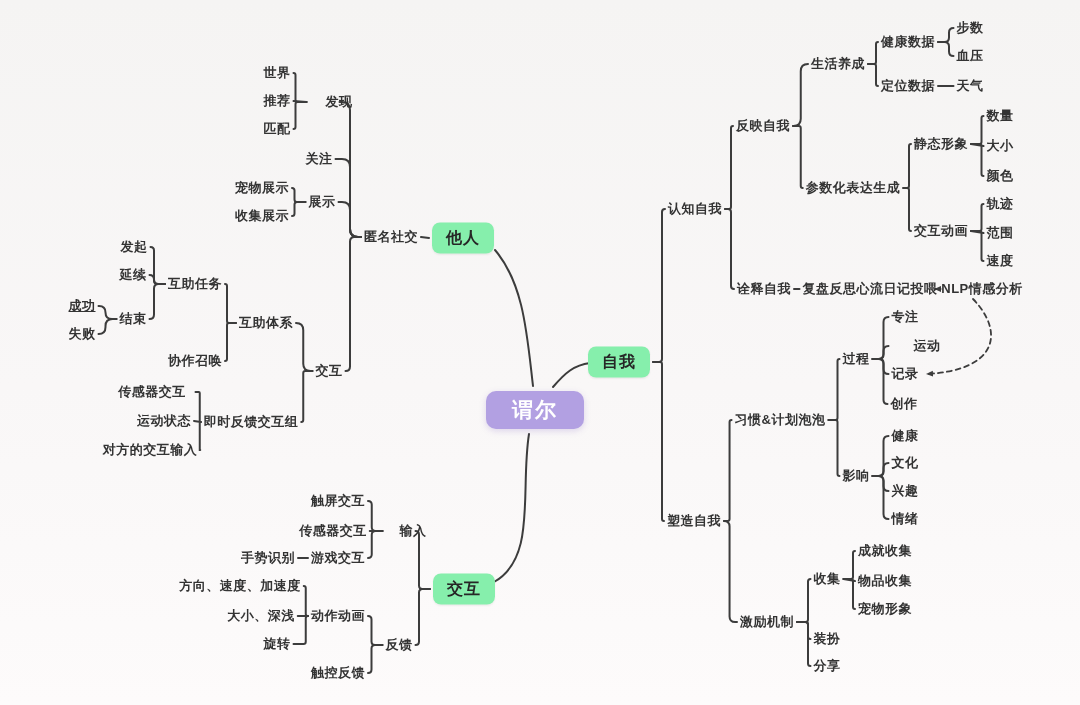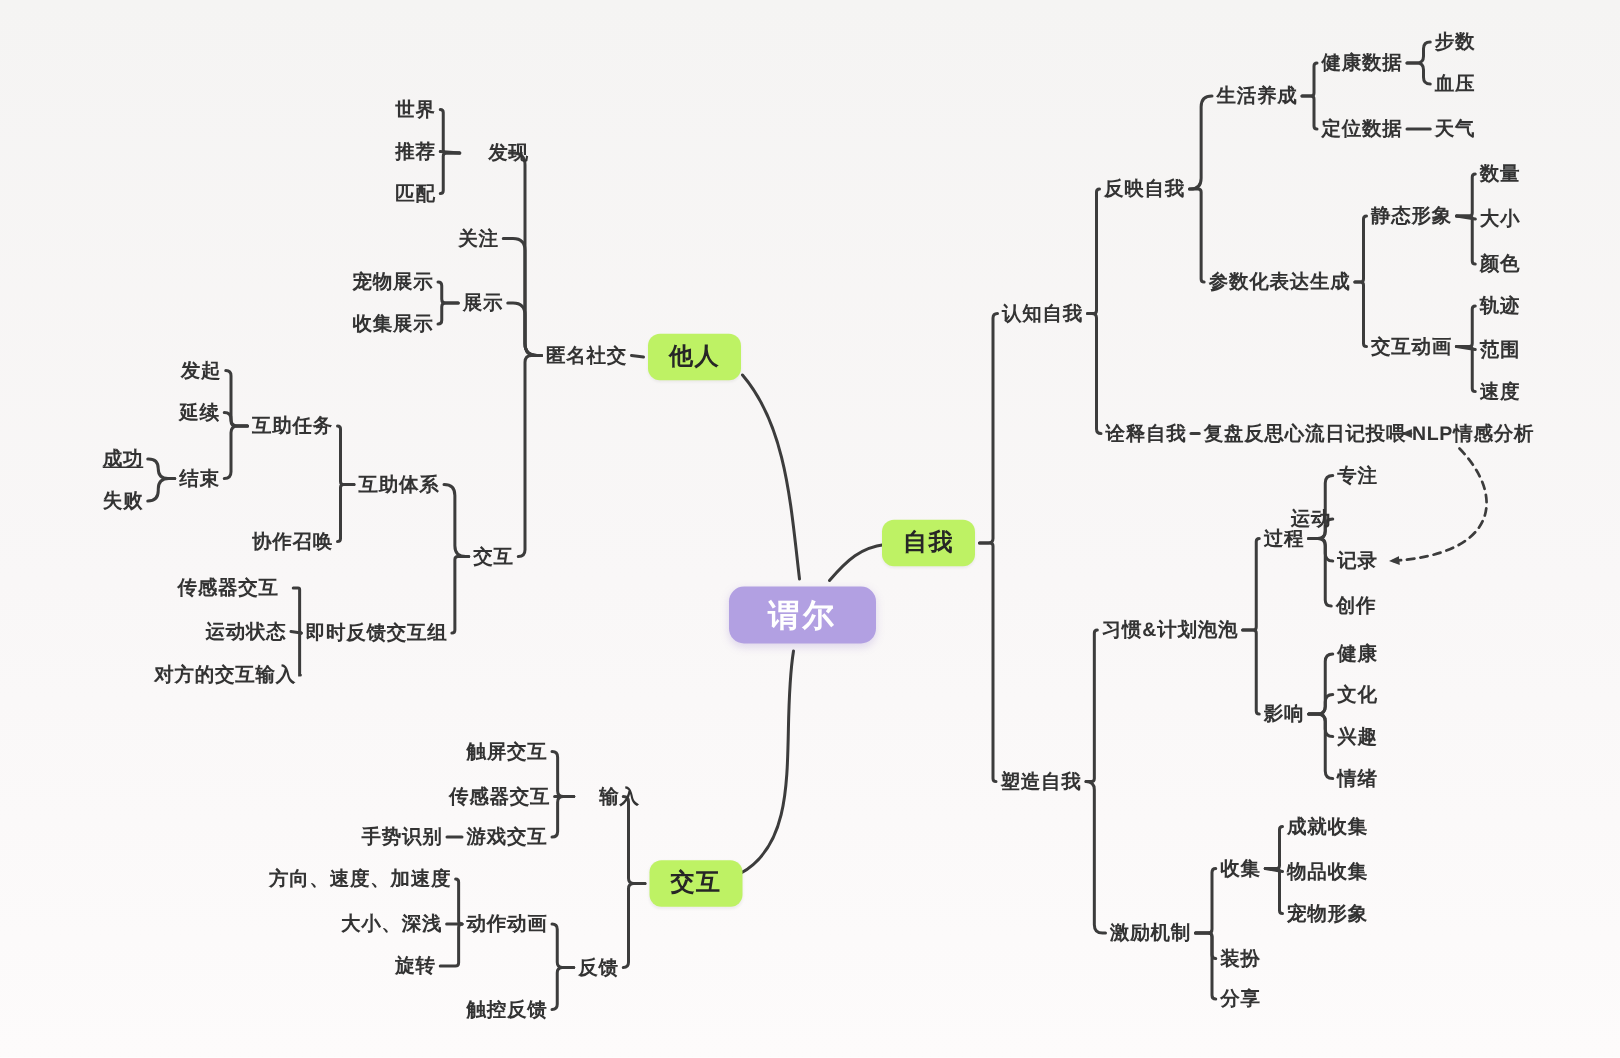--- a/index.html
+++ b/index.html
@@ -7,21 +7,21 @@
     width:1080px;height:705px;overflow:hidden;
     font-family:"Liberation Sans","DejaVu Sans",sans-serif;
     background:linear-gradient(180deg,#f5f4f3 0%,#f9f7f7 55%,#fdfbfb 100%);
   }
   #mindmap{position:relative;width:1080px;height:705px;}
   #edge-layer{position:absolute;left:0;top:0;width:1080px;height:705px;z-index:1;}
   #node-layer{position:absolute;left:0;top:0;width:1080px;height:705px;z-index:2;}
   .node{position:absolute;transform:translate(-50%,-50%);white-space:nowrap;cursor:default;}
   .node.leaf{font-size:13px;font-weight:600;color:#333;letter-spacing:.5px;}
   .node.branch{
-    font-size:16px;font-weight:700;color:#262626;background:#bef264;
+    font-size:16px;font-weight:700;color:#262626;background:#86efac;
     border-radius:8px;padding:5px 14px;box-shadow:0 1px 2px rgba(0,0,0,.06);
     letter-spacing:1px;
   }
   .node.center{
     font-size:21px;font-weight:700;color:#ffffff;background:#b2a0e2;
     border-radius:10px;padding:5px 26px;box-shadow:0 2px 6px rgba(140,110,200,.25);
     letter-spacing:2px;
   }
   path.edge{fill:none;stroke:#3c3c3c;stroke-width:2;stroke-linecap:round;}
   path.edge.dashed{stroke-dasharray:5 4;stroke-width:1.8;}
@@ -170,21 +170,21 @@
       <div class="node leaf" style="left: 1000px; top: 204px;">轨迹</div>
       <div class="node leaf" style="left: 1000px; top: 233px;">范围</div>
       <div class="node leaf" style="left: 1000px; top: 261px;">速度</div>
       <div class="node leaf" style="left: 764px; top: 289px;">诠释自我</div>
       <div class="node leaf" style="left: 870px; top: 289px;">复盘反思心流日记投喂</div>
       <div class="node leaf" style="left: 982px; top: 289px;">NLP情感分析</div>
       <div class="node leaf" style="left: 694px; top: 521px;">塑造自我</div>
       <div class="node leaf" style="left: 780px; top: 420px;">习惯&amp;计划泡泡</div>
       <div class="node leaf" style="left: 856px; top: 359px;">过程</div>
       <div class="node leaf" style="left: 905px; top: 317px;">专注</div>
-      <div class="node leaf" style="left: 874px; top: 346px;">运动</div>
+      <div class="node leaf" style="left: 927px; top: 346px;">运动</div>
       <div class="node leaf" style="left: 905px; top: 374px;">记录</div>
       <div class="node leaf" style="left: 904px; top: 404px;">创作</div>
       <div class="node leaf" style="left: 856px; top: 476px;">影响</div>
       <div class="node leaf" style="left: 905px; top: 436px;">健康</div>
       <div class="node leaf" style="left: 905px; top: 463px;">文化</div>
       <div class="node leaf" style="left: 905px; top: 491px;">兴趣</div>
       <div class="node leaf" style="left: 905px; top: 519px;">情绪</div>
       <div class="node leaf" style="left: 767px; top: 622px;">激励机制</div>
       <div class="node leaf" style="left: 827px; top: 579px;">收集</div>
       <div class="node leaf" style="left: 885px; top: 551px;">成就收集</div>

